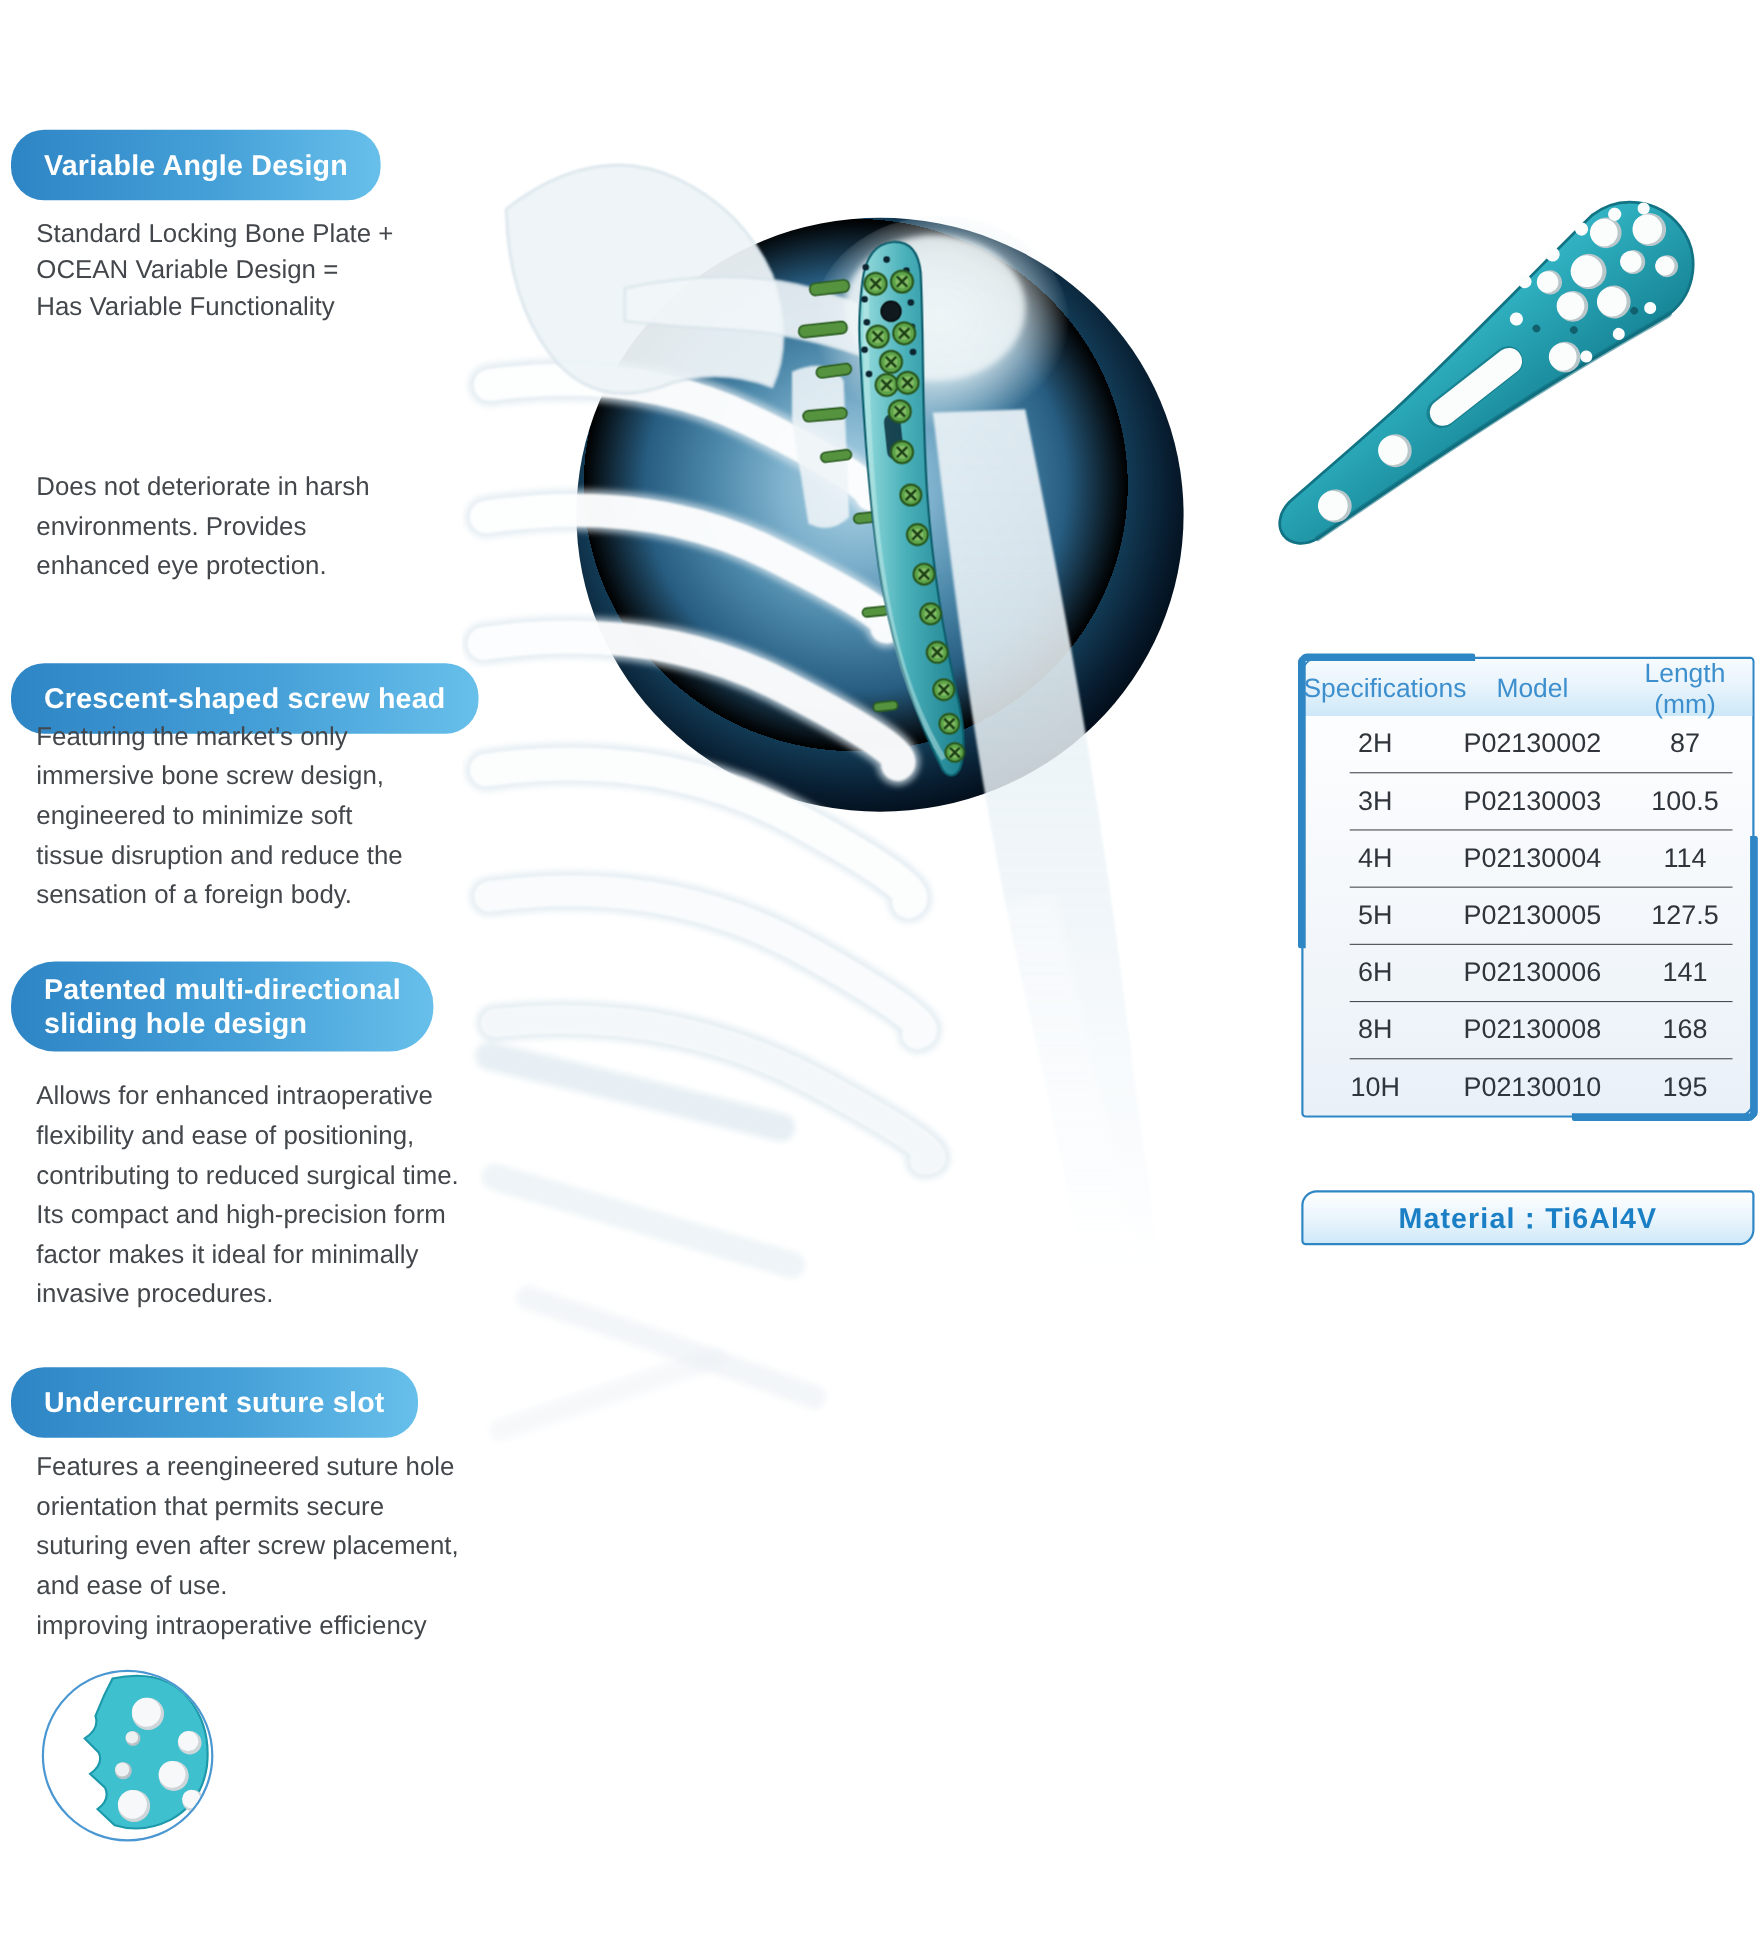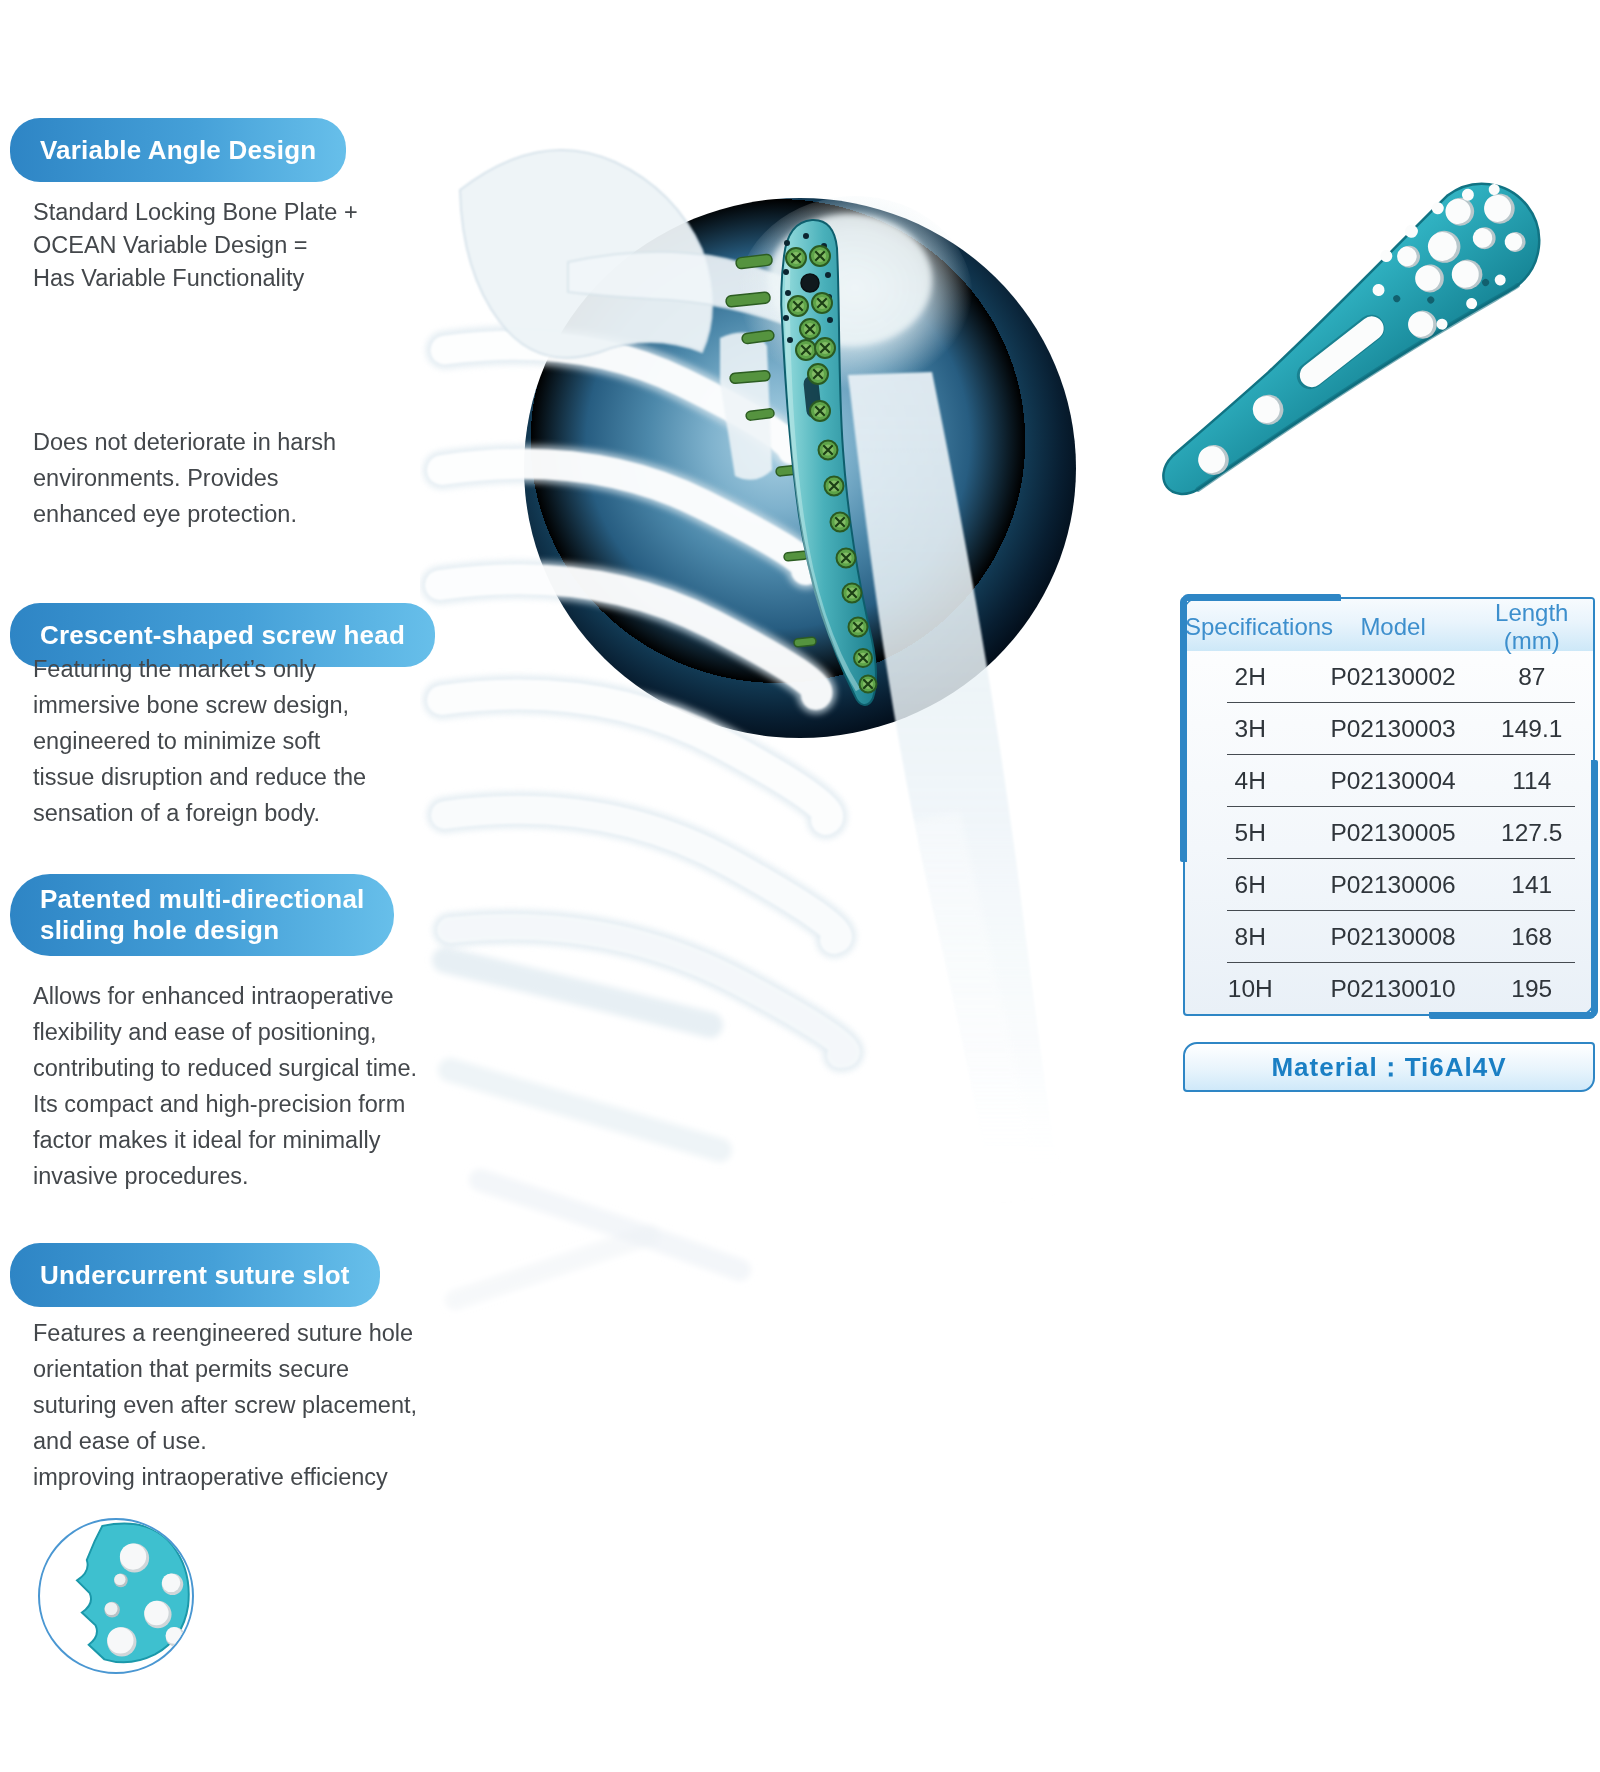--- a/index.html
+++ b/index.html
@@ -53,21 +53,21 @@
           border-radius:13px 2px 0 0;color:#3d8fcd;font-size:24px;}
   .t-hcell{text-align:center;}
   .t-body{display:flex;flex-direction:column;height:364px;}
   .t-row{display:grid;grid-template-columns:32% 38% 30%;align-items:center;flex:1;
          position:relative;color:#2f353b;font-size:24.5px;}
   .t-row:not(:last-child)::after{content:"";position:absolute;left:42px;right:18px;bottom:0;
          border-bottom:1.5px solid #454b51;}
   .t-cell{text-align:center;}
 
   
-  .material-badge{position:absolute;left:1183px;top:1042px;width:412px;height:50px;
+  .material-badge{position:absolute;left:1183px;top:1082px;width:412px;height:50px;
                   box-sizing:border-box;border:2.5px solid #2e86c5;
                   border-radius:14px 4px 14px 4px;
                   background:linear-gradient(180deg,#ffffff 0%,#e8f4fc 55%,#cfe9f9 100%);
                   display:flex;align-items:center;justify-content:center;
                   color:#1a7fc4;font-size:26px;font-weight:bold;letter-spacing:1px;}
 </style>
 </head>
 <body>
 
 <div class="canvas">
@@ -406,21 +406,21 @@
     </div>
     <div class="t-body">
       <div class="t-row">
         <div class="t-cell">2H</div>
         <div class="t-cell">P02130002</div>
         <div class="t-cell">87</div>
       </div>
       <div class="t-row">
         <div class="t-cell">3H</div>
         <div class="t-cell">P02130003</div>
-        <div class="t-cell">149.1</div>
+        <div class="t-cell">100.5</div>
       </div>
       <div class="t-row">
         <div class="t-cell">4H</div>
         <div class="t-cell">P02130004</div>
         <div class="t-cell">114</div>
       </div>
       <div class="t-row">
         <div class="t-cell">5H</div>
         <div class="t-cell">P02130005</div>
         <div class="t-cell">127.5</div>

